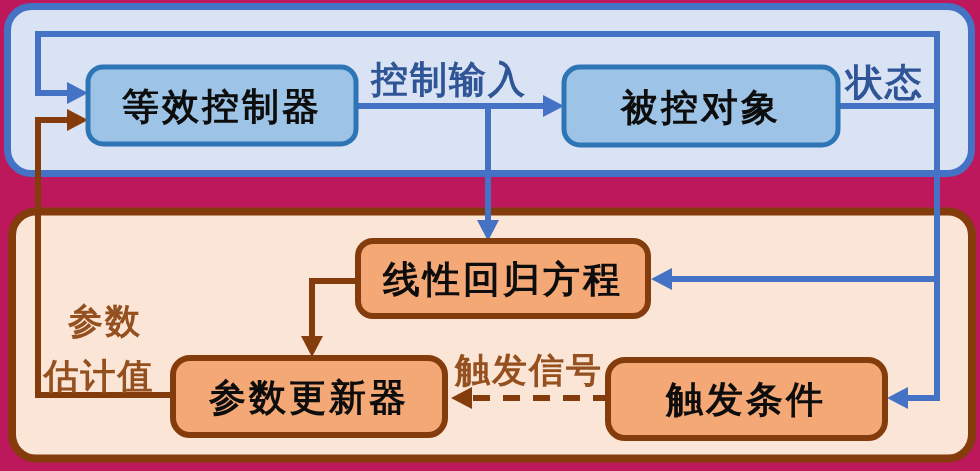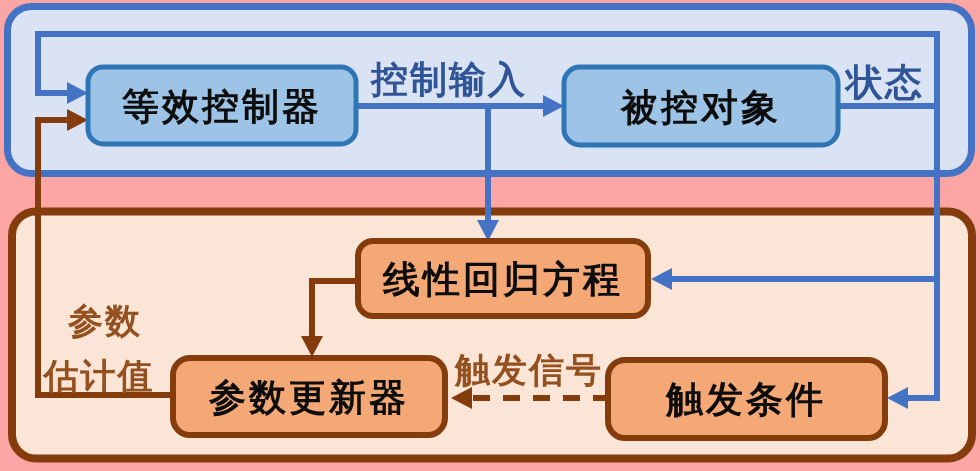--- a/index.html
+++ b/index.html
@@ -5,21 +5,21 @@
   html, body {
     margin: 0;
     padding: 0;
     background: #ffffff;
     font-family: "Liberation Serif", "DejaVu Serif", serif;
   }
   .stage {
     position: relative;
     width: 980px;
     height: 471px;
-    background: #fca5a5;
+    background: #be185d;
     overflow: hidden;
   }
   svg { display: block; }
   .node-label {
     font-family: "Liberation Serif", "DejaVu Serif", serif;
     font-size: 37px;
     font-weight: bold;
     letter-spacing: 3px;
     fill: #0d0d0d;
     text-anchor: middle;

